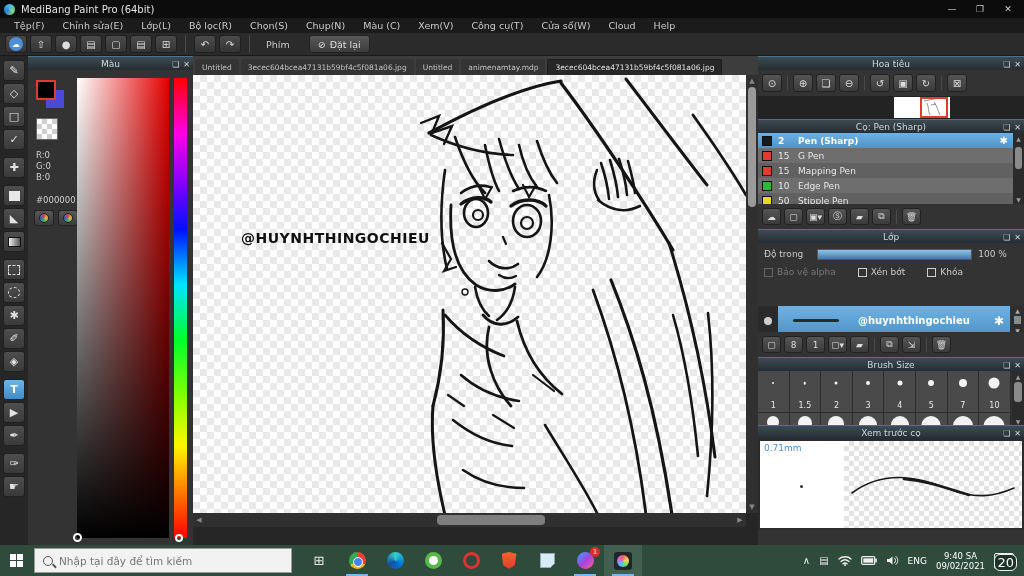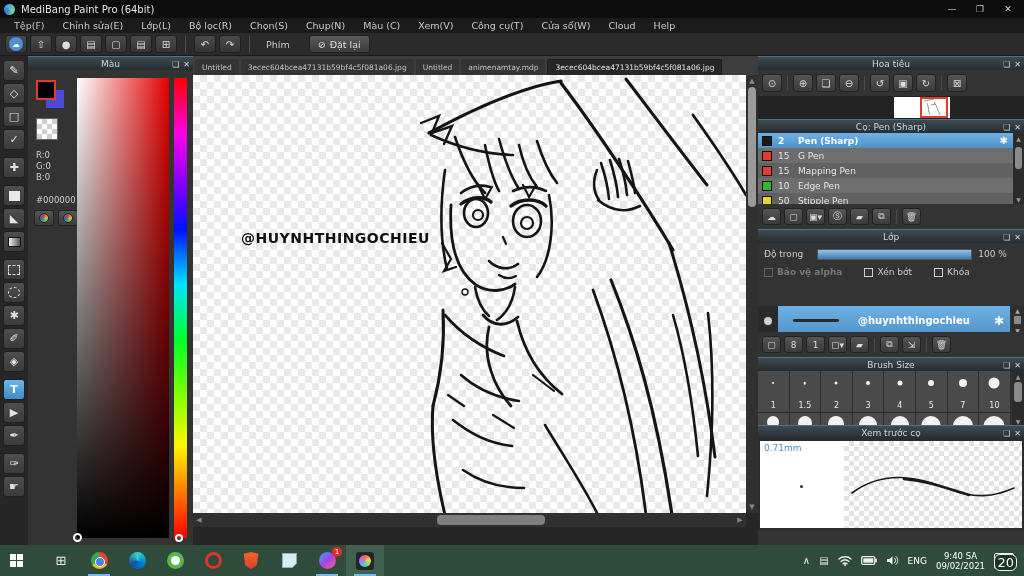--- a/index.html
+++ b/index.html
@@ -96,21 +96,21 @@
   .panel-toolbar { height:25px; display:flex; align-items:center; gap:3px; padding-left:4px; background:#333; }
   .pbtn { width:19px; height:17px; background:linear-gradient(#555,#3b3b3b); border:1px solid #222; border-radius:3px; color:#ddd; font-size:9px; display:flex; align-items:center; justify-content:center; gap:1px; }
   .p-sep { width:1px; height:14px; background:#4a4a4a; margin:0 2px; }
 
   .lp-row { display:flex; align-items:center; padding:0 6px; color:#c9c9c9; font-size:9px; }
   .op-track { width:155px; height:11px; background:#222; border:1px solid #555; margin-left:14px; }
   .op-fill { height:100%; width:100%; background:linear-gradient(#8ec4ec,#4179ad); }
   .blend-dd { width:155px; height:13px; background:linear-gradient(#6b6b6b,#4a4a4a); border:1px solid #222; margin-left:16px; display:flex; align-items:center; justify-content:space-between; padding:0 4px; color:#e8e8e8; }
   .chk { display:flex; align-items:center; gap:4px; }
   .chk .box { width:9px; height:9px; border:1px solid #cfcfcf; background:transparent; }
-  .chk.dim { color:#777;font-weight:bold; } .chk.dim .box { border-color:#666; }
+  .chk.dim { color:#777; } .chk.dim .box { border-color:#666; }
   .layer-row { position:absolute; left:0; top:77px; width:252px; height:29px; display:flex; }
   .layer-vis { width:20px; background:#2a2a2a; display:flex; align-items:center; justify-content:center; }
   .layer-vis .dot { width:8px; height:8px; border-radius:50%; background:#cfcfcf; }
   .layer-main { flex:1; background:linear-gradient(#6fb1e4,#4f93c8); display:flex; align-items:center; position:relative; }
   .layer-thumb { width:52px; height:10px; margin-left:12px; display:flex; align-items:center; justify-content:center; }
   .layer-thumb .tline { width:46px; height:3px; background:#2a2a2a; border-radius:2px; }
   .layer-name { color:#fff; font-weight:bold; font-size:10px; margin-left:16px; }
   .layer-gear { position:absolute; right:6px; color:#fff; font-size:12px; }
   .lscroll { position:absolute; right:0; top:77px; width:13px; height:29px; background:#2e2e2e; color:#aaa; }
   .lscroll span { position:absolute; left:0; width:13px; height:9px; font-size:6px; display:flex; align-items:center; justify-content:center; }
@@ -649,20 +649,24 @@
 
   <div class="taskbar">
     <div class="start-btn">
       <div class="win-logo">
           <div></div>
           <div></div>
           <div></div>
           <div></div>
         </div>
     </div>
+    <div class="search-box">
+      <span class="magnifier"></span>
+      <input type="text" placeholder="Nhập tại đây để tìm kiếm" style="">
+    </div>
     <div class="tb-ico" style="margin-left:8px;">
         <span class="ico-taskview">⊞</span>
       </div>
     <div class="tb-ico running">
         <span class="ico-chrome"></span>
       </div>
     <div class="tb-ico">
         <span class="ico-edge"></span>
       </div>
     <div class="tb-ico">

